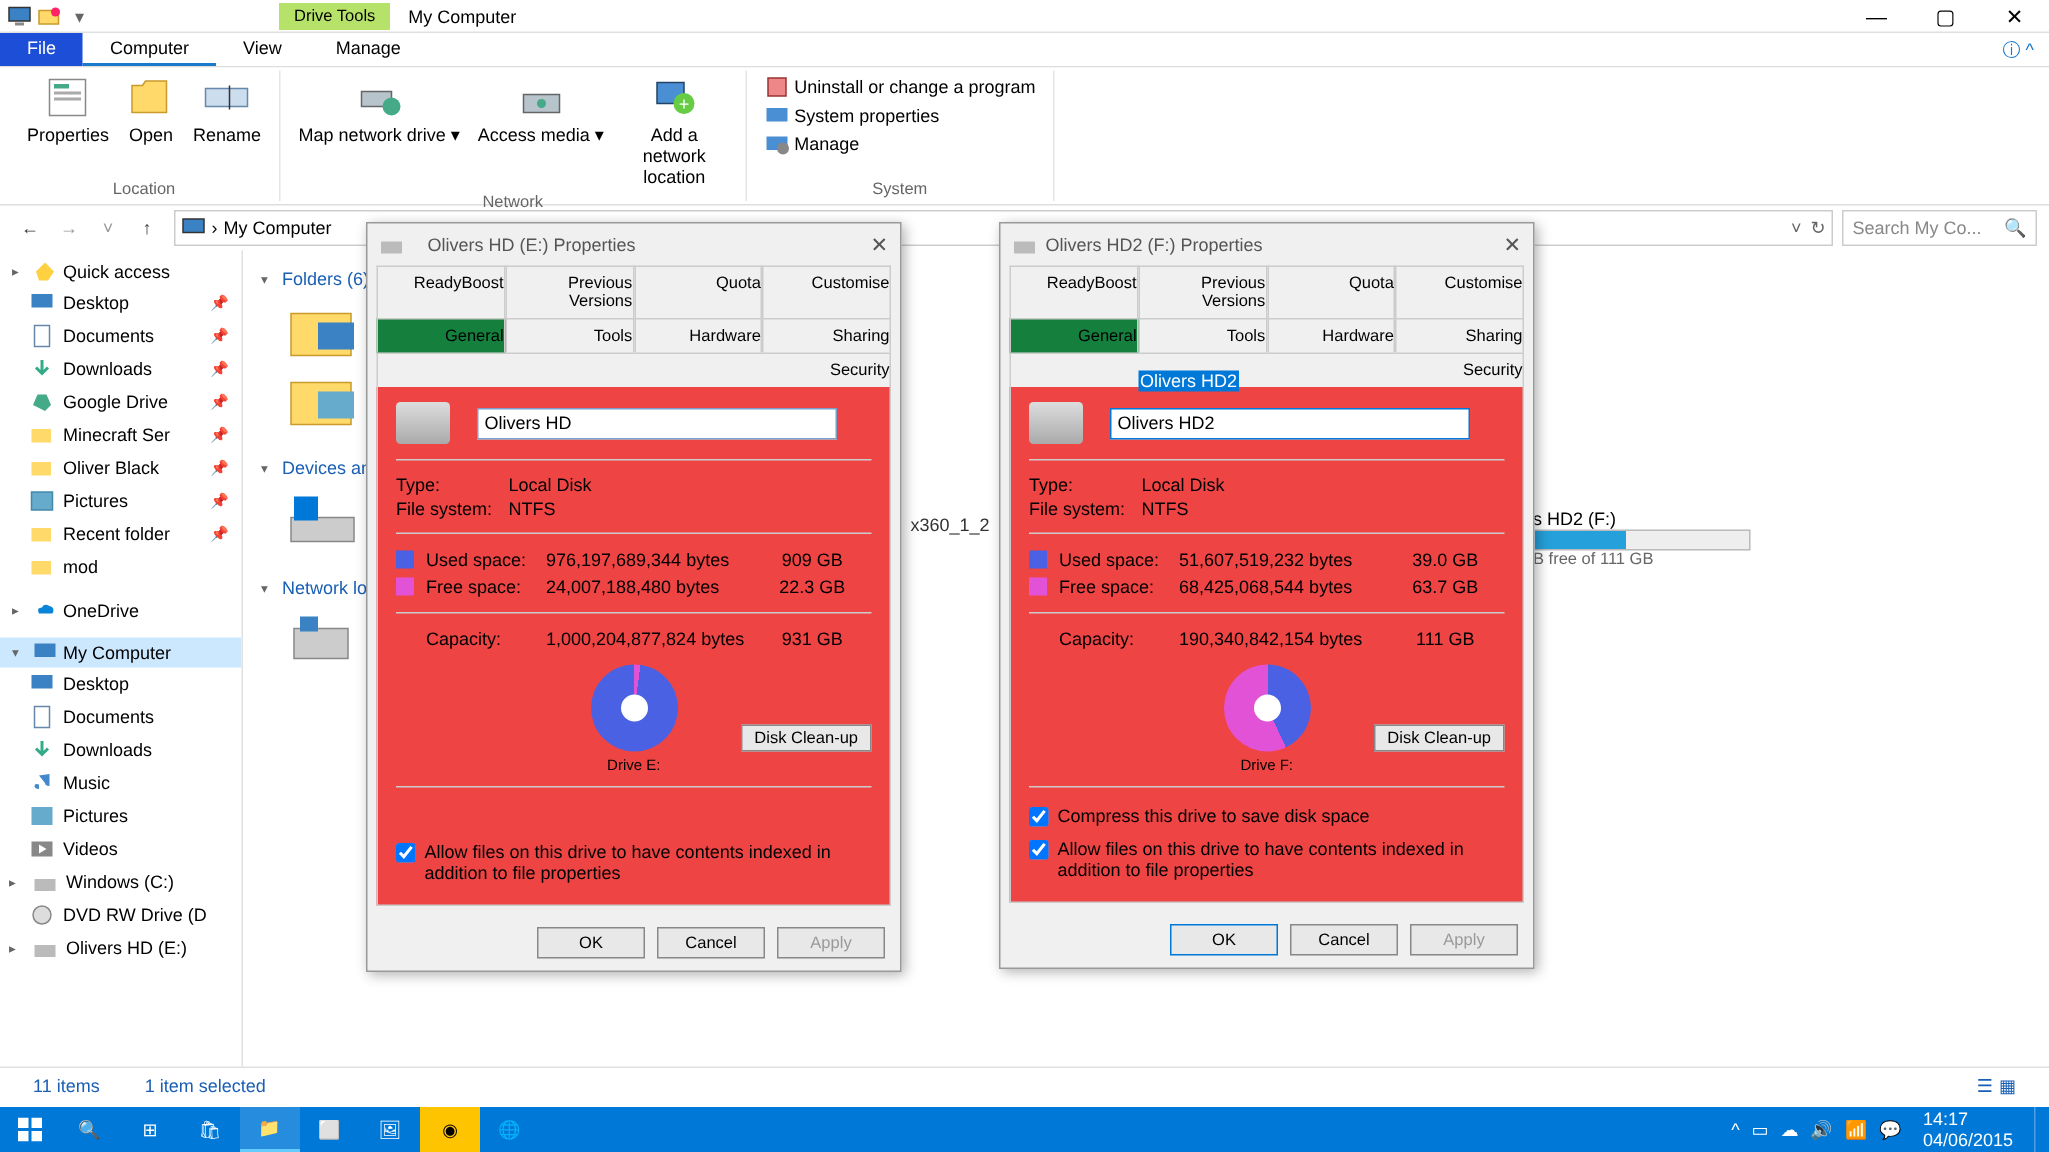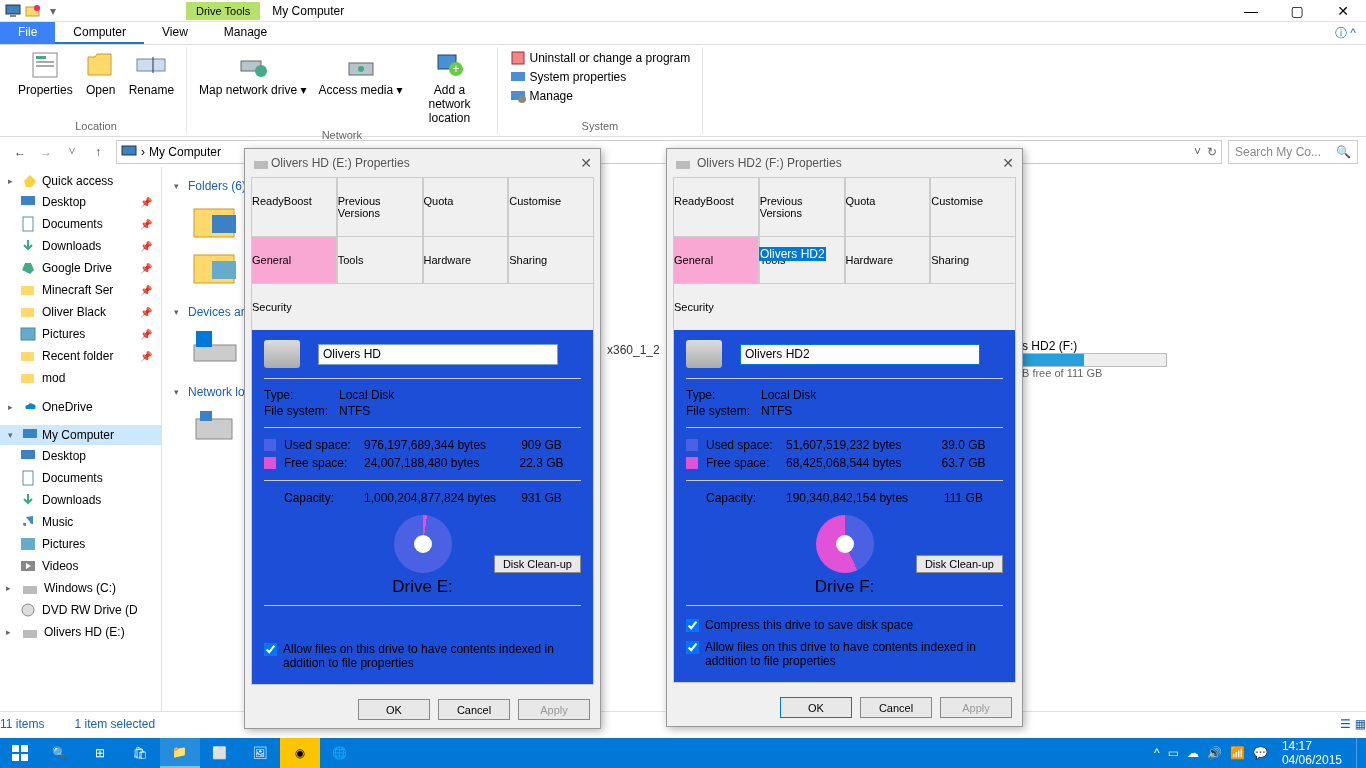--- a/index.html
+++ b/index.html
@@ -6,21 +6,21 @@
 body{width:1366px;height:768px;background:#fff;overflow:hidden;position:relative}
 .titlebar{height:22px;background:#fff;display:flex;align-items:center;border-bottom:1px solid #e0e0e0}
 .qat{display:flex;align-items:center;padding:0 4px;gap:2px}
 .qat-icon{width:18px;height:18px;display:flex;align-items:center;justify-content:center}
 .drive-tools{background:#b6e26a;padding:3px 10px;font-size:11px;margin-left:120px}
 .title-text{margin-left:12px;font-size:12px}
 .window-controls{margin-left:auto;display:flex}
 .window-controls div{width:46px;height:22px;display:flex;align-items:center;justify-content:center;font-size:14px}
 .tabs{display:flex;height:23px;background:#fff;border-bottom:1px solid #ddd}
 .tab{padding:3px 18px;cursor:pointer}
-.tab.file{background:#3b82f6;color:#fff}
+.tab.file{background:#1d4ed8;color:#fff}
 .tab.active{border-bottom:2px solid #1979ca}
 .help-icon{margin-left:auto;padding:3px 10px;color:#1979ca}
 .ribbon{height:92px;background:#fff;border-bottom:1px solid #ddd;display:flex;padding:2px 6px}
 .ribbon-group{display:flex;flex-direction:column;align-items:center;border-right:1px solid #e5e5e5;padding:0 6px}
 .ribbon-items{display:flex;flex:1}
 .ribbon-btn{display:flex;flex-direction:column;align-items:center;padding:2px 6px;text-align:center;font-size:11px}
 .ribbon-btn-icon{width:32px;height:32px;margin-bottom:2px}
 .ribbon-group-label{font-size:11px;color:#666;padding:2px 0}
 .ribbon-small{display:flex;flex-direction:column;gap:1px;padding:2px 4px}
 .ribbon-small-item{display:flex;align-items:center;gap:4px;font-size:11px;padding:1px 2px}
@@ -36,50 +36,50 @@
 .nav-icon{width:16px;height:16px;flex-shrink:0}
 .pin{color:#888;margin-left:auto;font-size:10px}
 .nav-header{display:flex;align-items:center;padding:2px 8px;gap:4px;font-size:12px}
 .chev{width:10px;color:#666;font-size:9px}
 .content{flex:1;padding:8px 12px;position:relative;overflow:hidden}
 .section-header{color:#1a5fb4;font-size:13px;padding:4px 0;display:flex;align-items:center;gap:4px}
 .folder-row{display:flex;gap:20px;margin:4px 0 14px 18px}
 .folder-item{display:flex;align-items:center;gap:8px}
 .folder-big{width:48px;height:40px}
 .drive-partial{position:absolute;color:#333;font-size:12px}
-.statusbar{height:24px;border-top:1px solid #e0e0e0;display:flex;align-items:center;padding:0 0;font-size:12px;gap:30px;color:#1a5fb4}
+.statusbar{height:24px;border-top:1px solid #e0e0e0;display:flex;align-items:center;padding:0 22px;font-size:12px;gap:30px;color:#1a5fb4}
 .taskbar{position:absolute;bottom:0;left:0;right:0;height:30px;background:#0078d7;display:flex;align-items:center}
 .task-icon{width:40px;height:30px;display:flex;align-items:center;justify-content:center;color:#fff}
 .task-icon.active{background:rgba(255,255,255,0.15);border-bottom:2px solid #6cf}
 .tray{margin-left:auto;display:flex;align-items:center;color:#fff;gap:8px;padding-right:4px}
 .clock{text-align:left;font-size:11px;line-height:1.2;padding:0 6px}
 .dialog{position:absolute;width:357px;background:#f0f0f0;border:1px solid #999;box-shadow:2px 2px 8px rgba(0,0,0,0.3);z-index:10}
 .dialog-title{height:28px;display:flex;align-items:center;padding:0 8px;font-size:12px;color:#555;justify-content:space-between}
 .dialog-close{font-size:14px;cursor:pointer}
 .tab-strip{display:flex;flex-wrap:wrap;padding:0 6px}
-.dlg-tab{border:1px solid #ccc;border-bottom:none;padding:17px 0;font-size:11px;background:#f0f0f0;text-align:left;flex:1;min-width:70px}
-.dlg-tab.active{background:#f9a8d4;position:relative;z-index:2}
-.dlg-body{background:#1d4ed8;margin:0 6px 6px 6px;padding:10px 12px;border:1px solid #ccc;border-top:none}
+.dlg-tab{border:1px solid #ccc;border-bottom:none;padding:5px 0;font-size:11px;background:#f0f0f0;text-align:right;flex:1;min-width:70px}
+.dlg-tab.active{background:#15803d;position:relative;z-index:2}
+.dlg-body{background:#ef4444;margin:0 6px 6px 6px;padding:10px 12px;border:1px solid #ccc;border-top:none}
 .drive-name-row{display:flex;align-items:center;gap:18px;margin-bottom:10px}
 .hdd-icon{width:36px;height:28px;background:linear-gradient(#ddd,#aaa);border-radius:3px}
 .name-input{width:240px;height:21px;border:1px solid #7a9fcc;padding:0 4px;font-size:12px}
 .info-row{display:flex;font-size:11px;padding:1px 0}
 .info-label{width:75px}
 .hr{border:none;border-top:1px solid #ccc;margin:8px 0}
 .space-row{display:flex;align-items:center;font-size:11px;padding:2px 0}
 .sq{width:12px;height:12px;margin-right:8px}
 .sq.used{background:#4961e2}
 .sq.free{background:#e252d7}
 .space-label{width:80px}
 .space-bytes{width:150px}
 .space-gb{width:55px;text-align:center}
 .pie{width:58px;height:58px;border-radius:50%;margin:8px auto 4px}
 .pie-wrap{position:relative}
 .cleanup{position:absolute;right:0;top:40px;font-size:11px;padding:2px 8px;border:1px solid #888;background:#e8e8e8}
-.drive-label-center{text-align:center;font-size:17px;margin-bottom:3px}
+.drive-label-center{text-align:center;font-size:10px;margin-bottom:3px}
 .check-row{display:flex;align-items:flex-start;gap:6px;font-size:11px;padding:4px 0}
 .check-row input{margin-top:1px}
 .dlg-btns{display:flex;gap:8px;padding:8px 10px;justify-content:flex-end}
 .dlg-btn{width:72px;height:21px;font-size:11px;border:1px solid #888;background:#e8e8e8}
 .dlg-btn.primary{border:1px solid #0078d7}
 .dlg-btn.disabled{color:#999}
 .drive-bar{width:145px;height:14px;border:1px solid #bbb;background:#eee;position:relative}
 .drive-bar-fill{height:100%;background:#26a0da}
 </style>
 </head>
@@ -439,21 +439,21 @@
   <span>11 items</span>
   <span>1 item selected</span>
   <span style="margin-left:auto;display:flex;gap:4px">
     <span>☰</span>
     <span>▦</span>
   </span>
 </div>
 
 <div class="dialog" style="left:244px;top:148px">
   <div class="dialog-title">
-    <span style="display:flex;align-items:center;gap:2px">
+    <span style="display:flex;align-items:center;gap:16px">
         <svg width="16" height="16">
           <rect x="1" y="6" width="14" height="8" fill="#bbb"></rect>
         </svg>
         <span>Olivers HD (E:) Properties</span>
       </span>
     <span class="dialog-close">✕</span>
   </div>
   <div class="tab-strip">
     <div class="dlg-tab">ReadyBoost</div>
     <div class="dlg-tab">Previous Versions</div>

